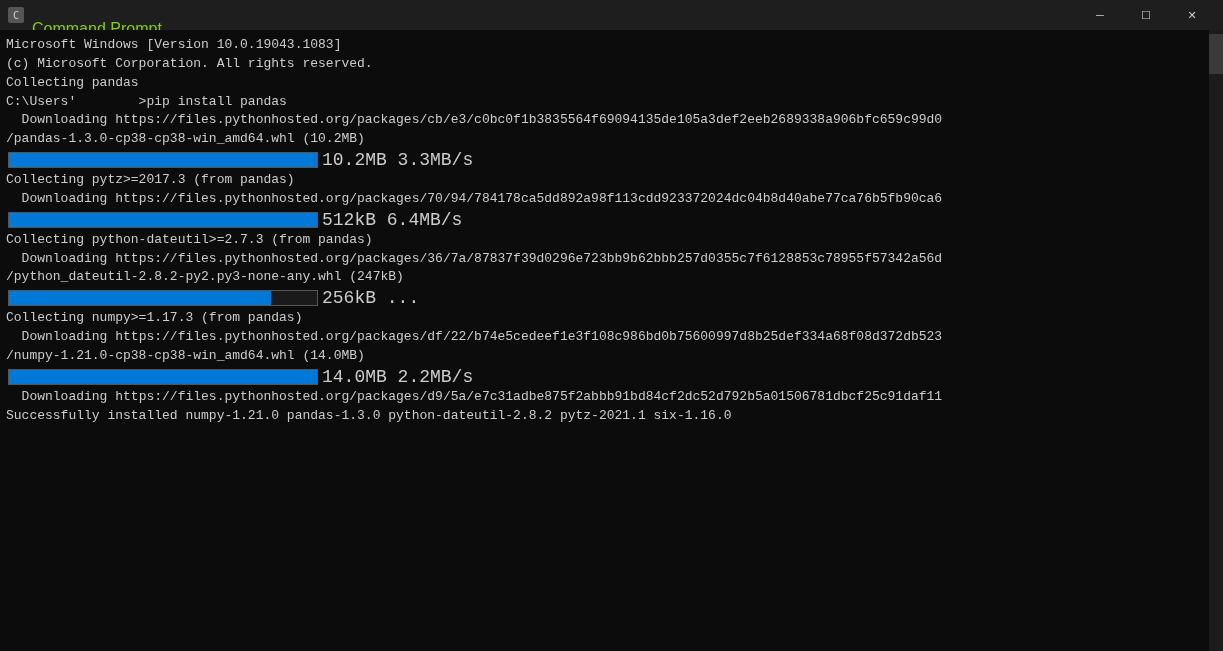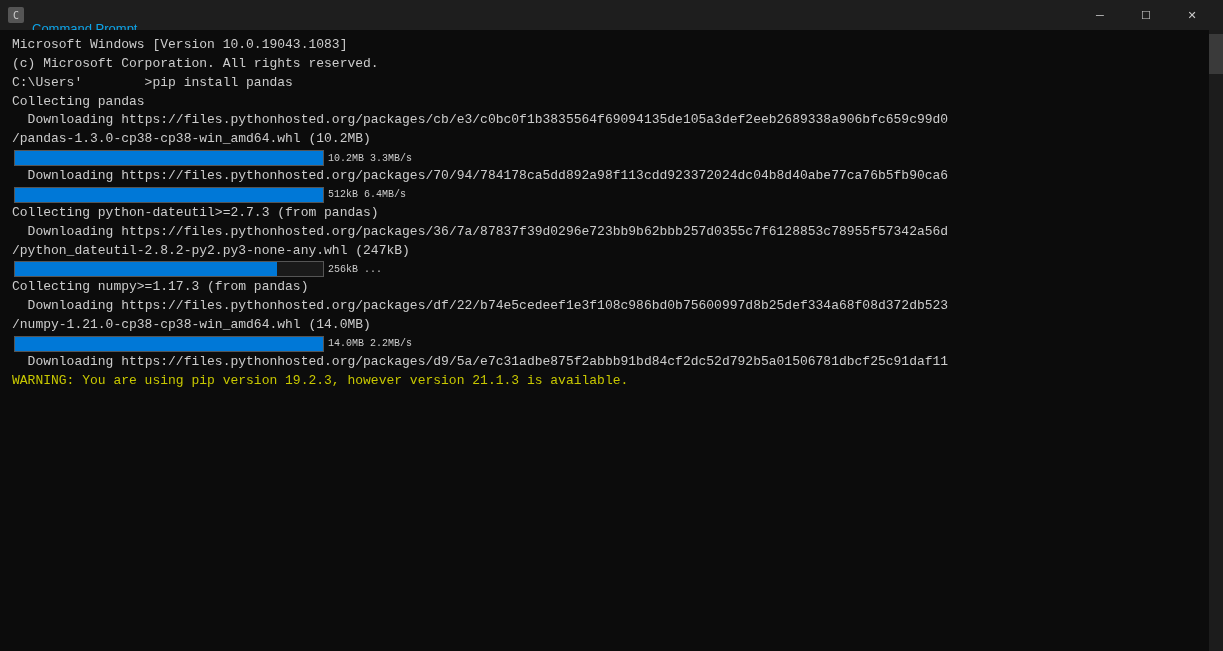--- a/index.html
+++ b/index.html
@@ -18,22 +18,22 @@
     .titlebar-icon {
       width: 16px;
       height: 16px;
       background: #555;
       border-radius: 2px;
       display: flex; align-items: center; justify-content: center;
       font-size: 10px; color: #ccc;
     }
     .titlebar-title {
       flex: 1;
-      color: #0ea5e9;
-      font-size: 13px;
+      color: #84cc16;
+      font-size: 16px;
       font-family: 'Segoe UI', sans-serif;
       margin-top: 27px;
     }
     .titlebar-controls {
       display: flex;
       gap: 0;
     }
     .titlebar-btn {
       width: 46px;
       height: 30px;
@@ -41,21 +41,21 @@
       color: #ccc;
       font-size: 11px;
       cursor: pointer;
       font-family: 'Segoe UI', sans-serif;
     }
 
     
     .console {
       background: #0c0c0c;
       color: #cccccc;
-      padding: 6px 8px;
+      padding: 6px 2px;
       height: calc(651px - 30px);
       overflow: hidden;
       position: relative;
     }
 
     
     .progress-line {
       display: flex;
       align-items: center;
       padding-left: 6px;
@@ -70,21 +70,21 @@
       vertical-align: middle;
       position: relative;
       margin-right: 4px;
     }
     .progress-bar-fill {
       height: 100%;
       background: #0078d7;
     }
     .progress-text {
       color: #cccccc;
-      font-size: 10px;
+      font-size: 18px;
     }
 
     
     .scrollbar {
       position: absolute;
       right: 0;
       top: 0;
       width: 14px;
       height: 100%;
       background: #1c1c1c;
@@ -113,30 +113,31 @@
     <div class="titlebar-btn">☐</div>
     <div class="titlebar-btn close">✕</div>
   </div>
 </div>
 
 <div class="console">
   <div id="console-content">
       <div style="color: rgb(204, 204, 204); font-family: Consolas, &quot;Courier New&quot;, monospace; font-size: 13px; line-height: 1.45; white-space: pre-wrap; word-break: break-all; padding-left: 4px;">Microsoft Windows [Version 10.0.19043.1083]</div>
       <div style="color: rgb(204, 204, 204); font-family: Consolas, &quot;Courier New&quot;, monospace; font-size: 13px; line-height: 1.45; white-space: pre-wrap; word-break: break-all; padding-left: 4px;">(c) Microsoft Corporation. All rights reserved.</div>
       <div style="color: rgb(204, 204, 204); font-family: Consolas, &quot;Courier New&quot;, monospace; font-size: 13px; line-height: 1.45; white-space: pre-wrap; word-break: break-all; padding-left: 4px;"></div>
+      <div style="color: rgb(204, 204, 204); font-family: Consolas, &quot;Courier New&quot;, monospace; font-size: 13px; line-height: 1.45; white-space: pre-wrap; word-break: break-all; padding-left: 4px;">Collecting pandas</div>
       <div style="color: rgb(204, 204, 204); font-family: Consolas, &quot;Courier New&quot;, monospace; font-size: 13px; line-height: 1.45; white-space: pre-wrap; word-break: break-all; padding-left: 4px;">C:\Users'        &gt;pip install pandas</div>
-      <div style="color: rgb(204, 204, 204); font-family: Consolas, &quot;Courier New&quot;, monospace; font-size: 13px; line-height: 1.45; white-space: pre-wrap; word-break: break-all; padding-left: 4px;">Collecting pandas</div>
       <div style="color: rgb(204, 204, 204); font-family: Consolas, &quot;Courier New&quot;, monospace; font-size: 13px; line-height: 1.45; white-space: pre-wrap; word-break: break-all; padding-left: 4px;">  Downloading https://files.pythonhosted.org/packages/cb/e3/c0bc0f1b3835564f69094135de105a3def2eeb2689338a906bfc659c99d0</div>
       <div style="color: rgb(204, 204, 204); font-family: Consolas, &quot;Courier New&quot;, monospace; font-size: 13px; line-height: 1.45; white-space: pre-wrap; word-break: break-all; padding-left: 4px;">/pandas-1.3.0-cp38-cp38-win_amd64.whl (10.2MB)</div>
       <div class="progress-line">
         <div class="progress-bar-container">
           <div class="progress-bar-fill" style="width: 100%;"></div>
         </div>
         <span class="progress-text"> 10.2MB 3.3MB/s</span>
       </div>
+      <div style="color: rgb(204, 204, 204); font-family: Consolas, &quot;Courier New&quot;, monospace; font-size: 13px; line-height: 1.45; white-space: pre-wrap; word-break: break-all; padding-left: 4px;">Collecting pytz&gt;=2017.3 (from pandas)</div>
       <div style="color: rgb(204, 204, 204); font-family: Consolas, &quot;Courier New&quot;, monospace; font-size: 13px; line-height: 1.45; white-space: pre-wrap; word-break: break-all; padding-left: 4px;">  Downloading https://files.pythonhosted.org/packages/70/94/784178ca5dd892a98f113cdd923372024dc04b8d40abe77ca76b5fb90ca6</div>
       <div class="progress-line">
         <div class="progress-bar-container">
           <div class="progress-bar-fill" style="width: 100%;"></div>
         </div>
         <span class="progress-text"> 512kB 6.4MB/s</span>
       </div>
       <div style="color: rgb(204, 204, 204); font-family: Consolas, &quot;Courier New&quot;, monospace; font-size: 13px; line-height: 1.45; white-space: pre-wrap; word-break: break-all; padding-left: 4px;">Collecting python-dateutil&gt;=2.7.3 (from pandas)</div>
       <div style="color: rgb(204, 204, 204); font-family: Consolas, &quot;Courier New&quot;, monospace; font-size: 13px; line-height: 1.45; white-space: pre-wrap; word-break: break-all; padding-left: 4px;">  Downloading https://files.pythonhosted.org/packages/36/7a/87837f39d0296e723bb9b62bbb257d0355c7f6128853c78955f57342a56d</div>
       <div style="color: rgb(204, 204, 204); font-family: Consolas, &quot;Courier New&quot;, monospace; font-size: 13px; line-height: 1.45; white-space: pre-wrap; word-break: break-all; padding-left: 4px;">/python_dateutil-2.8.2-py2.py3-none-any.whl (247kB)</div>
@@ -149,18 +150,18 @@
       <div style="color: rgb(204, 204, 204); font-family: Consolas, &quot;Courier New&quot;, monospace; font-size: 13px; line-height: 1.45; white-space: pre-wrap; word-break: break-all; padding-left: 4px;">Collecting numpy&gt;=1.17.3 (from pandas)</div>
       <div style="color: rgb(204, 204, 204); font-family: Consolas, &quot;Courier New&quot;, monospace; font-size: 13px; line-height: 1.45; white-space: pre-wrap; word-break: break-all; padding-left: 4px;">  Downloading https://files.pythonhosted.org/packages/df/22/b74e5cedeef1e3f108c986bd0b75600997d8b25def334a68f08d372db523</div>
       <div style="color: rgb(204, 204, 204); font-family: Consolas, &quot;Courier New&quot;, monospace; font-size: 13px; line-height: 1.45; white-space: pre-wrap; word-break: break-all; padding-left: 4px;">/numpy-1.21.0-cp38-cp38-win_amd64.whl (14.0MB)</div>
       <div class="progress-line">
         <div class="progress-bar-container">
           <div class="progress-bar-fill" style="width: 100%;"></div>
         </div>
         <span class="progress-text"> 14.0MB 2.2MB/s</span>
       </div>
       <div style="color: rgb(204, 204, 204); font-family: Consolas, &quot;Courier New&quot;, monospace; font-size: 13px; line-height: 1.45; white-space: pre-wrap; word-break: break-all; padding-left: 4px;">  Downloading https://files.pythonhosted.org/packages/d9/5a/e7c31adbe875f2abbb91bd84cf2dc52d792b5a01506781dbcf25c91daf11</div>
-      <div style="color: rgb(200, 200, 0); font-family: Consolas, &quot;Courier New&quot;, monospace; font-size: 13px; line-height: 1.45; white-space: pre-wrap; word-break: break-all; padding-left: 4px;">WARNING: You are using pip version 19.2.3, however version 21.1.3 is available.</div>
+      <div style="color: rgb(204, 204, 204); font-family: Consolas, &quot;Courier New&quot;, monospace; font-size: 13px; line-height: 1.45; white-space: pre-wrap; word-break: break-all; padding-left: 4px;">Successfully installed numpy-1.21.0 pandas-1.3.0 python-dateutil-2.8.2 pytz-2021.1 six-1.16.0</div>
     </div>
   <div class="scrollbar">
     <div class="scrollbar-thumb"></div>
   </div>
 </div>
 
 </body></html>

